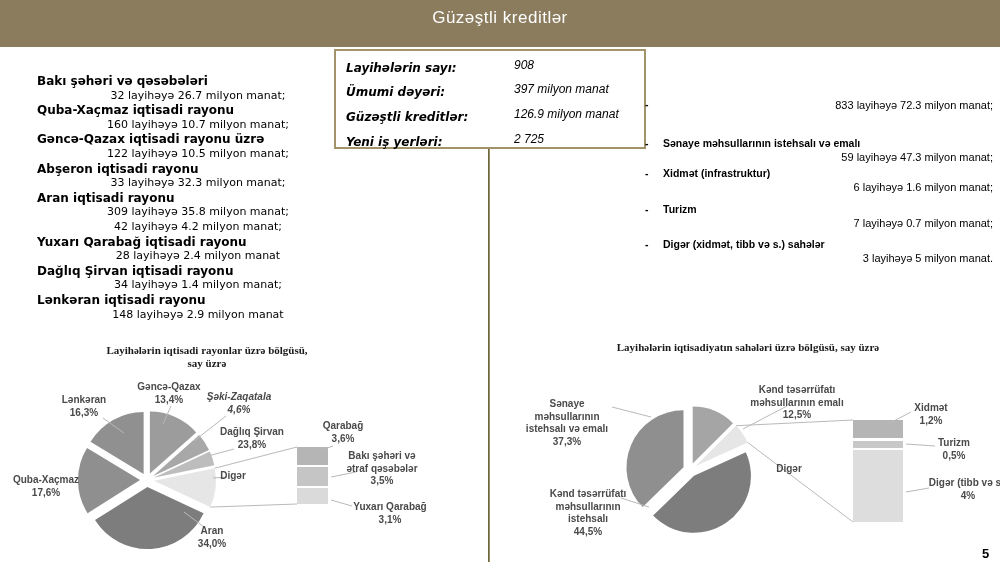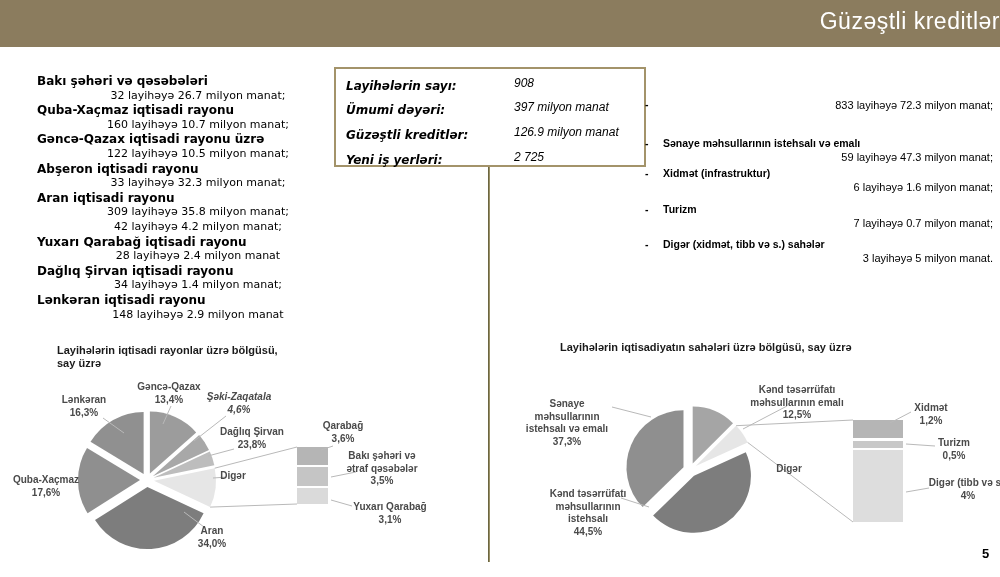--- a/index.html
+++ b/index.html
@@ -1,38 +1,38 @@
 <!DOCTYPE html>
 <html><head>
 <meta charset="utf-8">
 <style>
   html,body{margin:0;padding:0;background:#e8e8e8;}
   .slide{position:relative;width:1000px;height:577px;background:#ffffff;overflow:hidden;
          font-family:"Liberation Sans",sans-serif;color:#000;}
   .header{position:absolute;left:0;top:0;width:1000px;height:47px;background:#8b7c5e;}
-  .header-title{padding-top:8px;text-align:right;font-size:23px;color:#ffffff;letter-spacing:.5px;}
+  .header-title{padding-top:8px;text-align:center;font-size:17px;color:#ffffff;letter-spacing:.5px;}
   .divider{position:absolute;left:488px;top:148px;width:2px;height:414px;
            background:linear-gradient(90deg,#55512f,#b0a678);z-index:1;}
   .stats-box{position:absolute;left:334px;top:49px;width:308px;height:96px;background:#ffffff;
-             border:2px solid #a3936a;z-index:2;margin-top:18px;}
+             border:2px solid #a3936a;z-index:2;}
   .stats-row{position:absolute;left:10px;right:6px;height:16px;white-space:nowrap;}
   .stats-label{font-family:"DejaVu Sans",sans-serif;font-weight:bold;font-style:italic;font-size:12px;}
   .stats-value{position:absolute;left:168px;top:0;font-style:italic;font-size:12px;
                font-family:"Liberation Sans",sans-serif;}
   .region-list{position:absolute;left:8px;top:74px;width:322px;font-family:"DejaVu Sans",sans-serif;z-index:2;margin-left:29px;}
   .region-name{font-size:12px;font-weight:bold;line-height:14.6px;white-space:nowrap;}
   .region-amount{font-size:11px;line-height:14.6px;text-align:center;white-space:nowrap;}
   .sector-list{position:absolute;left:645px;top:98px;width:348px;z-index:2;}
   .sector{position:absolute;left:0;width:348px;}
   .sector-name{position:relative;padding-left:18px;font-size:10.5px;font-weight:bold;
                line-height:13px;white-space:nowrap;}
   .sector-dash{position:absolute;left:0;top:0;font-weight:bold;}
   .sector-amount{margin-top:1px;text-align:right;font-size:11px;line-height:13px;white-space:nowrap;}
-  .chart-title{position:absolute;font-size:11px;font-weight:bold;
-               line-height:13px;color:#1a1a1a;z-index:2;}
+  .chart-title{position:absolute;text-align:center;font-size:11px;font-weight:bold;
+               line-height:13px;color:#1a1a1a;z-index:2;font-family:Liberation Serif, serif;}
   .chart-svg{position:absolute;left:0;top:0;z-index:1;pointer-events:none;}
   .clabel{position:absolute;transform:translateX(-50%);text-align:center;font-size:10px;
           font-weight:600;color:#4a4a4a;line-height:12.5px;white-space:nowrap;z-index:3;}
   .page-number{position:absolute;left:982px;top:546px;font-size:13px;font-weight:600;}
 </style>
 </head>
 <body>
 
 <div class="slide" id="slide">
 

